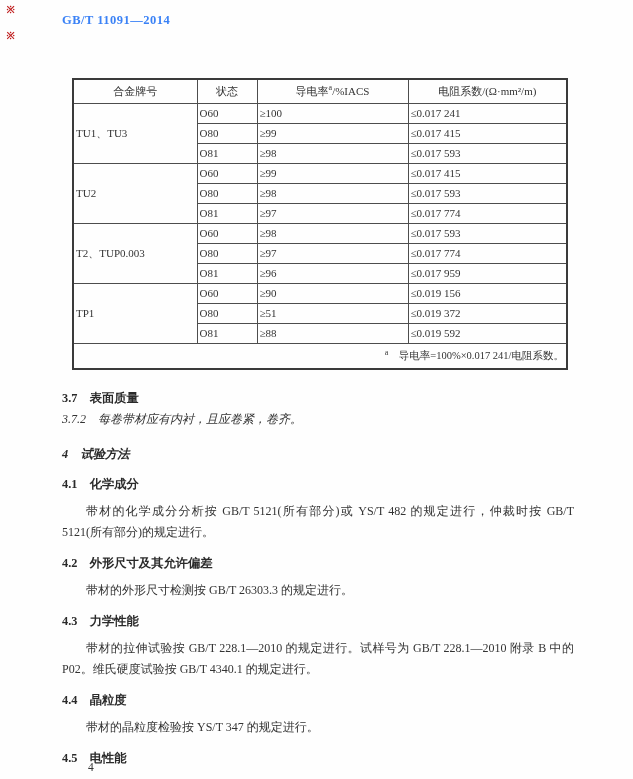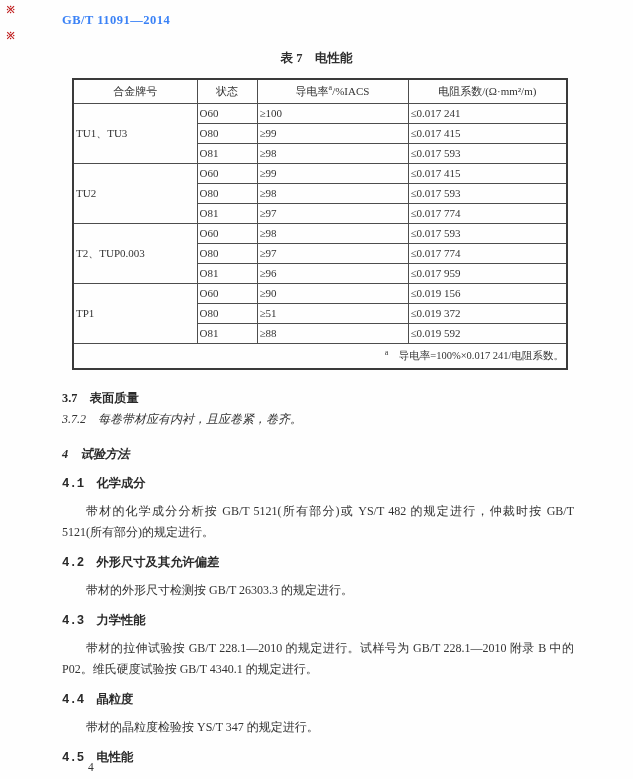--- a/index.html
+++ b/index.html
@@ -110,41 +110,40 @@
     color: #333;
     text-align: justify;
   }
   .indent { text-indent: 24px; }
 
   
   .g-a { margin-top: 16px; }
   .g-b { margin-top: 7px; }
   .g-c { margin-top: 1px; font-style: italic; }
   .g-d { margin-top: 14px; font-style: italic; }
-  .g-e { margin-top: 10px; font-family: Liberation Mono, monospace; }
+  .g-e { margin-top: 10px; }
 
   .page-number {
     position: absolute;
     left: 88px;
     top: 761px;
     font-size: 11.5px;
     color: #333;
   }
 </style>
 </head>
 <body>
 
 <div class="page">
 
   <span class="red-mark m1">※</span>
   <span class="red-mark m2">※</span>
 
   <div class="doc-number">GB/T 11091—2014</div>
 
-  <div class="table-title">表 7　电性能</div>
 
   <table class="props">
     <colgroup>
         <col class="c1">
         <col class="c2">
         <col class="c3">
         <col class="c4">
       </colgroup>
     <thead>
       <tr>

